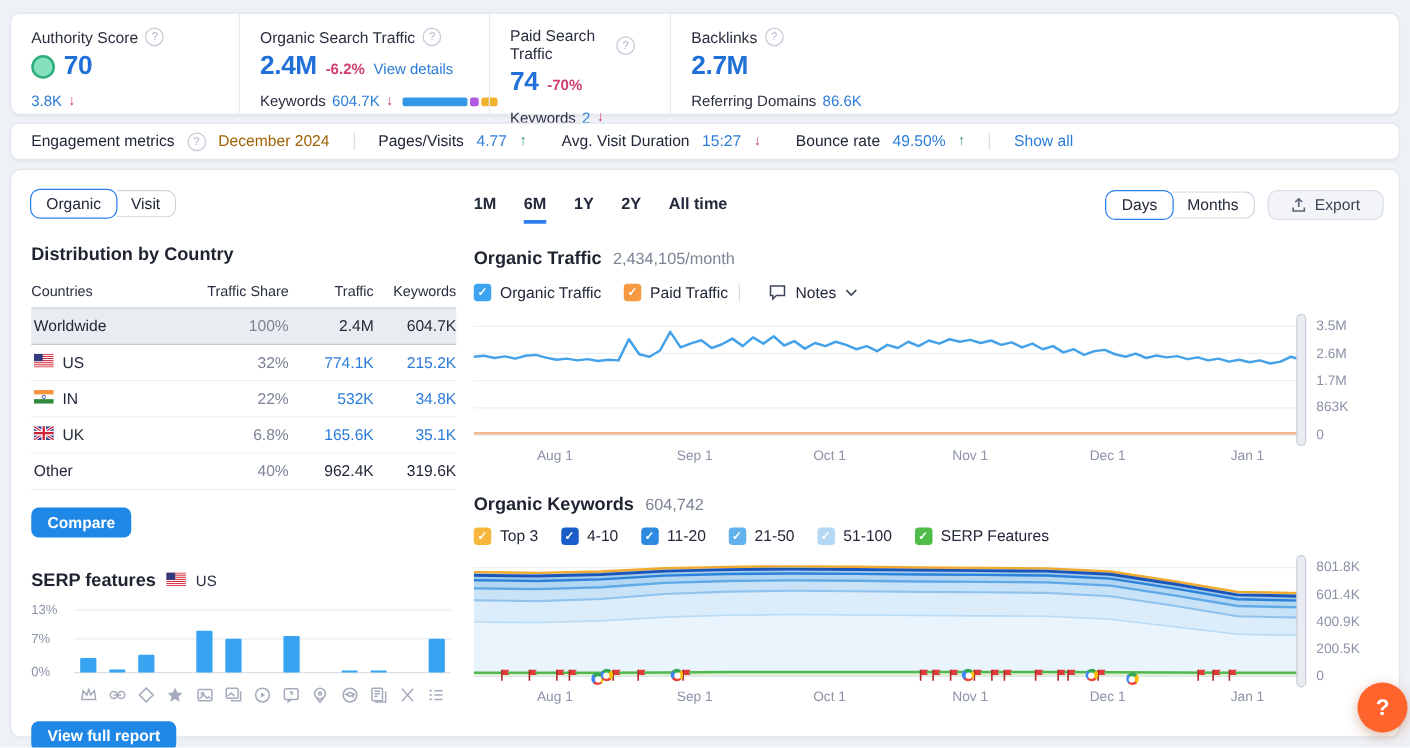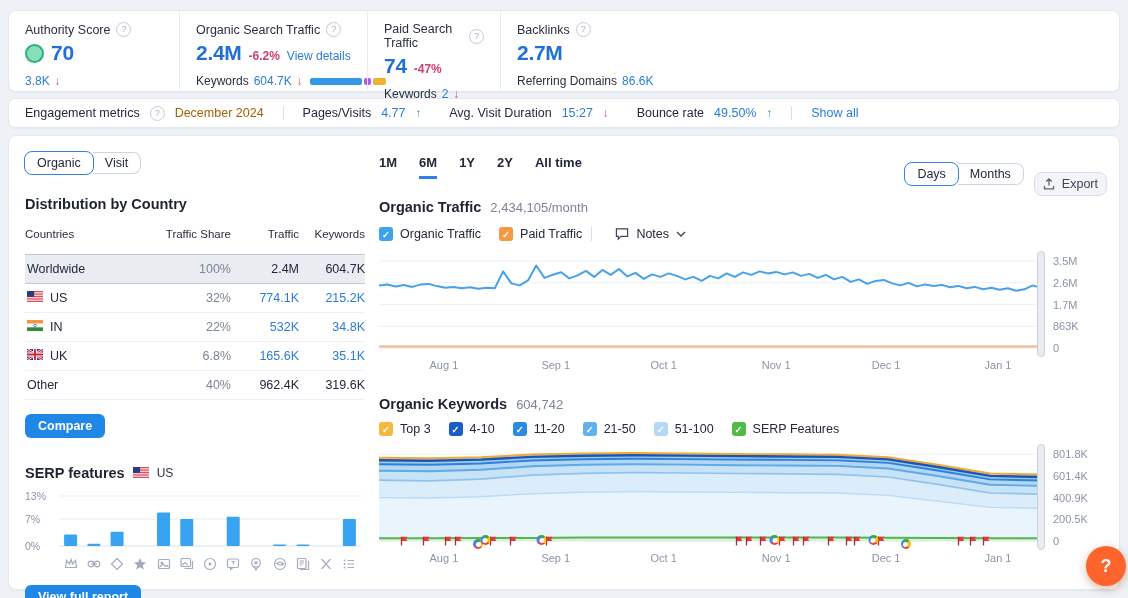--- a/index.html
+++ b/index.html
@@ -1,17 +1,17 @@
 <!DOCTYPE html>
 <html><head>
 <meta charset="utf-8">
 <style>
   html,body{margin:0;padding:0;}
   .page{position:relative;width:1128px;height:598px;background:#eef1f6;font-family:"Liberation Sans",sans-serif;overflow:hidden;color:#23283a;}
-  .card{position:absolute;background:#fff;border:1px solid #e4e8ef;border-radius:8px;box-shadow:0 1px 2px rgba(30,40,60,.04);box-sizing:border-box;}
+  .card{position:absolute;background:#fff;border:1px solid #e4e8ef;border-radius:8px;box-shadow:0 1px 2px rgba(30,40,60,.04);box-sizing:border-box;gap:12px;}
   
   #top-card{left:8px;top:10px;width:1112px;height:82px;display:flex;}
   .metric-col{padding:11px 16px 10px;box-sizing:border-box;}
   .metric-col+.metric-col{border-left:1px solid #e8ebf1;}
   .metric-title{font-size:12.5px;color:#2a2f3f;display:flex;gap:6px;align-items:center;}
   .info-icon{width:13px;height:13px;border-radius:50%;border:1px solid #c4cad7;color:#aab1c2;font-size:9px;line-height:12px;text-align:center;display:inline-block;flex:none;}
   .info-icon::after{content:"?";}
   .metric-value-row{margin-top:4px;display:flex;align-items:baseline;gap:7px;}
   .metric-value{font-size:21px;font-weight:bold;color:#2170d8;letter-spacing:-.3px;}
   .auth-circle{width:15px;height:15px;border-radius:50%;background:#86e0bb;border:2px solid #2fae7e;display:inline-block;align-self:center;}
@@ -32,21 +32,21 @@
   #main-card{left:8px;top:135px;width:1112px;height:455px;}
   .left-panel{position:absolute;left:16px;top:16px;width:340px;}
   .seg-control{display:inline-flex;}
   .seg-btn{border:1px solid #cfd5e0;padding:3px 12px;background:#fff;font-size:12.5px;color:#23283a;font-family:inherit;cursor:pointer;}
   .seg-btn:first-child{border-radius:8px 0 0 8px;}
   .seg-btn:last-child{border-radius:0 8px 8px 0;}
   .seg-btn+.seg-btn{border-left:none;}
   .seg-btn.selected{border:1.5px solid #2f80ed;border-radius:8px;position:relative;z-index:1;margin:-1px;}
   .section-title{font-size:14.5px;font-weight:bold;color:#1e2330;}
   #dist-title{margin-top:22px;}
-  .c-header{display:grid;grid-template-columns:100px 60px 46px 68px 66px;font-size:11.5px;color:#2a2f3f;padding:8px 0 14px;border-bottom:1px solid #c3cad6;margin-top:8px;}
+  .c-header{display:grid;grid-template-columns:100px 60px 46px 68px 66px;font-size:11.5px;color:#2a2f3f;padding:8px 0 6px;border-bottom:1px solid #c3cad6;margin-top:8px;}
   .c-header .r{text-align:right;}
   .c-row{display:grid;grid-template-columns:100px 60px 46px 68px 66px;height:28px;align-items:center;font-size:12.5px;border-bottom:1px solid #eef0f4;cursor:pointer;}
   .c-row.selected{background:#e9ecf1;border-bottom:1px solid #c3cad6;}
   .c-country{display:flex;gap:7px;align-items:center;color:#23283a;padding-left:2px;}
   .c-share{text-align:right;color:#7c8496;}
   .c-num{text-align:right;color:#23283a;}
   .c-num.is-link{color:#2b7cd9;}
   .sharebar{width:56px;height:8px;border-radius:4px;background:#e6eaf0;position:relative;overflow:hidden;}
   .sharebar i{position:absolute;left:0;top:0;bottom:0;border-radius:4px;background:#3ea6f0;}
   .btn-primary{background:#1f87e5;color:#fff;font-size:12.5px;font-weight:bold;padding:5px 13px;border-radius:6px;border:none;font-family:inherit;cursor:pointer;}
@@ -61,21 +61,21 @@
   .serp-icon{stroke:#a4abbd;fill:none;stroke-width:1.2;}
   .serp-icon .fill{fill:#a4abbd;stroke:none;}
   #view-report-btn{margin-top:13px;}
   
   .right-panel{position:absolute;left:370px;top:16px;width:728px;}
   .rp-header{display:flex;justify-content:space-between;align-items:flex-start;height:32px;}
   .range-tabs{display:flex;gap:22px;font-size:13px;font-weight:bold;color:#23283a;padding-top:3px;}
   .range-tab{padding-bottom:6px;cursor:pointer;border-bottom:3px solid transparent;}
   .range-tab.selected{border-bottom:3px solid #2f80ed;}
   .rp-controls{display:flex;gap:10px;align-items:center;}
-  .btn-light{display:inline-flex;gap:7px;align-items:center;background:#f2f4f8;border:1px solid #d9dee8;border-radius:8px;padding:4px 8px;font-size:12.5px;color:#3c4354;font-family:inherit;cursor:pointer;margin-top:20px;}
+  .btn-light{display:inline-flex;gap:7px;align-items:center;background:#f2f4f8;border:1px solid #d9dee8;border-radius:8px;padding:4px 18px;font-size:12.5px;color:#3c4354;font-family:inherit;cursor:pointer;}
   .chart-title-row{display:flex;align-items:baseline;gap:9px;margin-top:15px;}
   .chart-subtitle{font-size:13px;color:#7c8496;}
   .legend-row{display:flex;align-items:center;margin-top:12px;font-size:12.5px;color:#23283a;}
   .legend-items{display:flex;gap:18px;align-items:center;}
   .legend-item{display:flex;gap:7px;align-items:center;cursor:pointer;}
   .checkbox{width:14px;height:14px;border-radius:3px;color:#fff;font-size:9.5px;display:flex;align-items:center;justify-content:center;font-weight:bold;flex:none;}
   .checkbox::after{content:"\2713";}
   .notes{display:flex;gap:7px;align-items:center;cursor:pointer;margin-left:14px;}
   .chart-row{display:flex;margin-top:12px;}
   .plot{position:relative;width:662px;height:100px;flex:none;}
@@ -132,21 +132,21 @@
           </span>
       </div>
     </div>
     <div class="metric-col" style="width:133px;">
       <div class="metric-title">
         <span>Paid Search Traffic</span>
         <span class="info-icon"></span>
       </div>
       <div class="metric-value-row">
         <span class="metric-value">74</span>
-        <span class="neg">-47%</span>
+        <span class="neg">-70%</span>
       </div>
       <div class="metric-sub">
         <span>Keywords</span>
         <a class="link">2</a>
         <span class="trend down">↓</span>
       </div>
     </div>
     <div class="metric-col" style="flex:1;">
       <div class="metric-title">
         <span>Backlinks</span>

